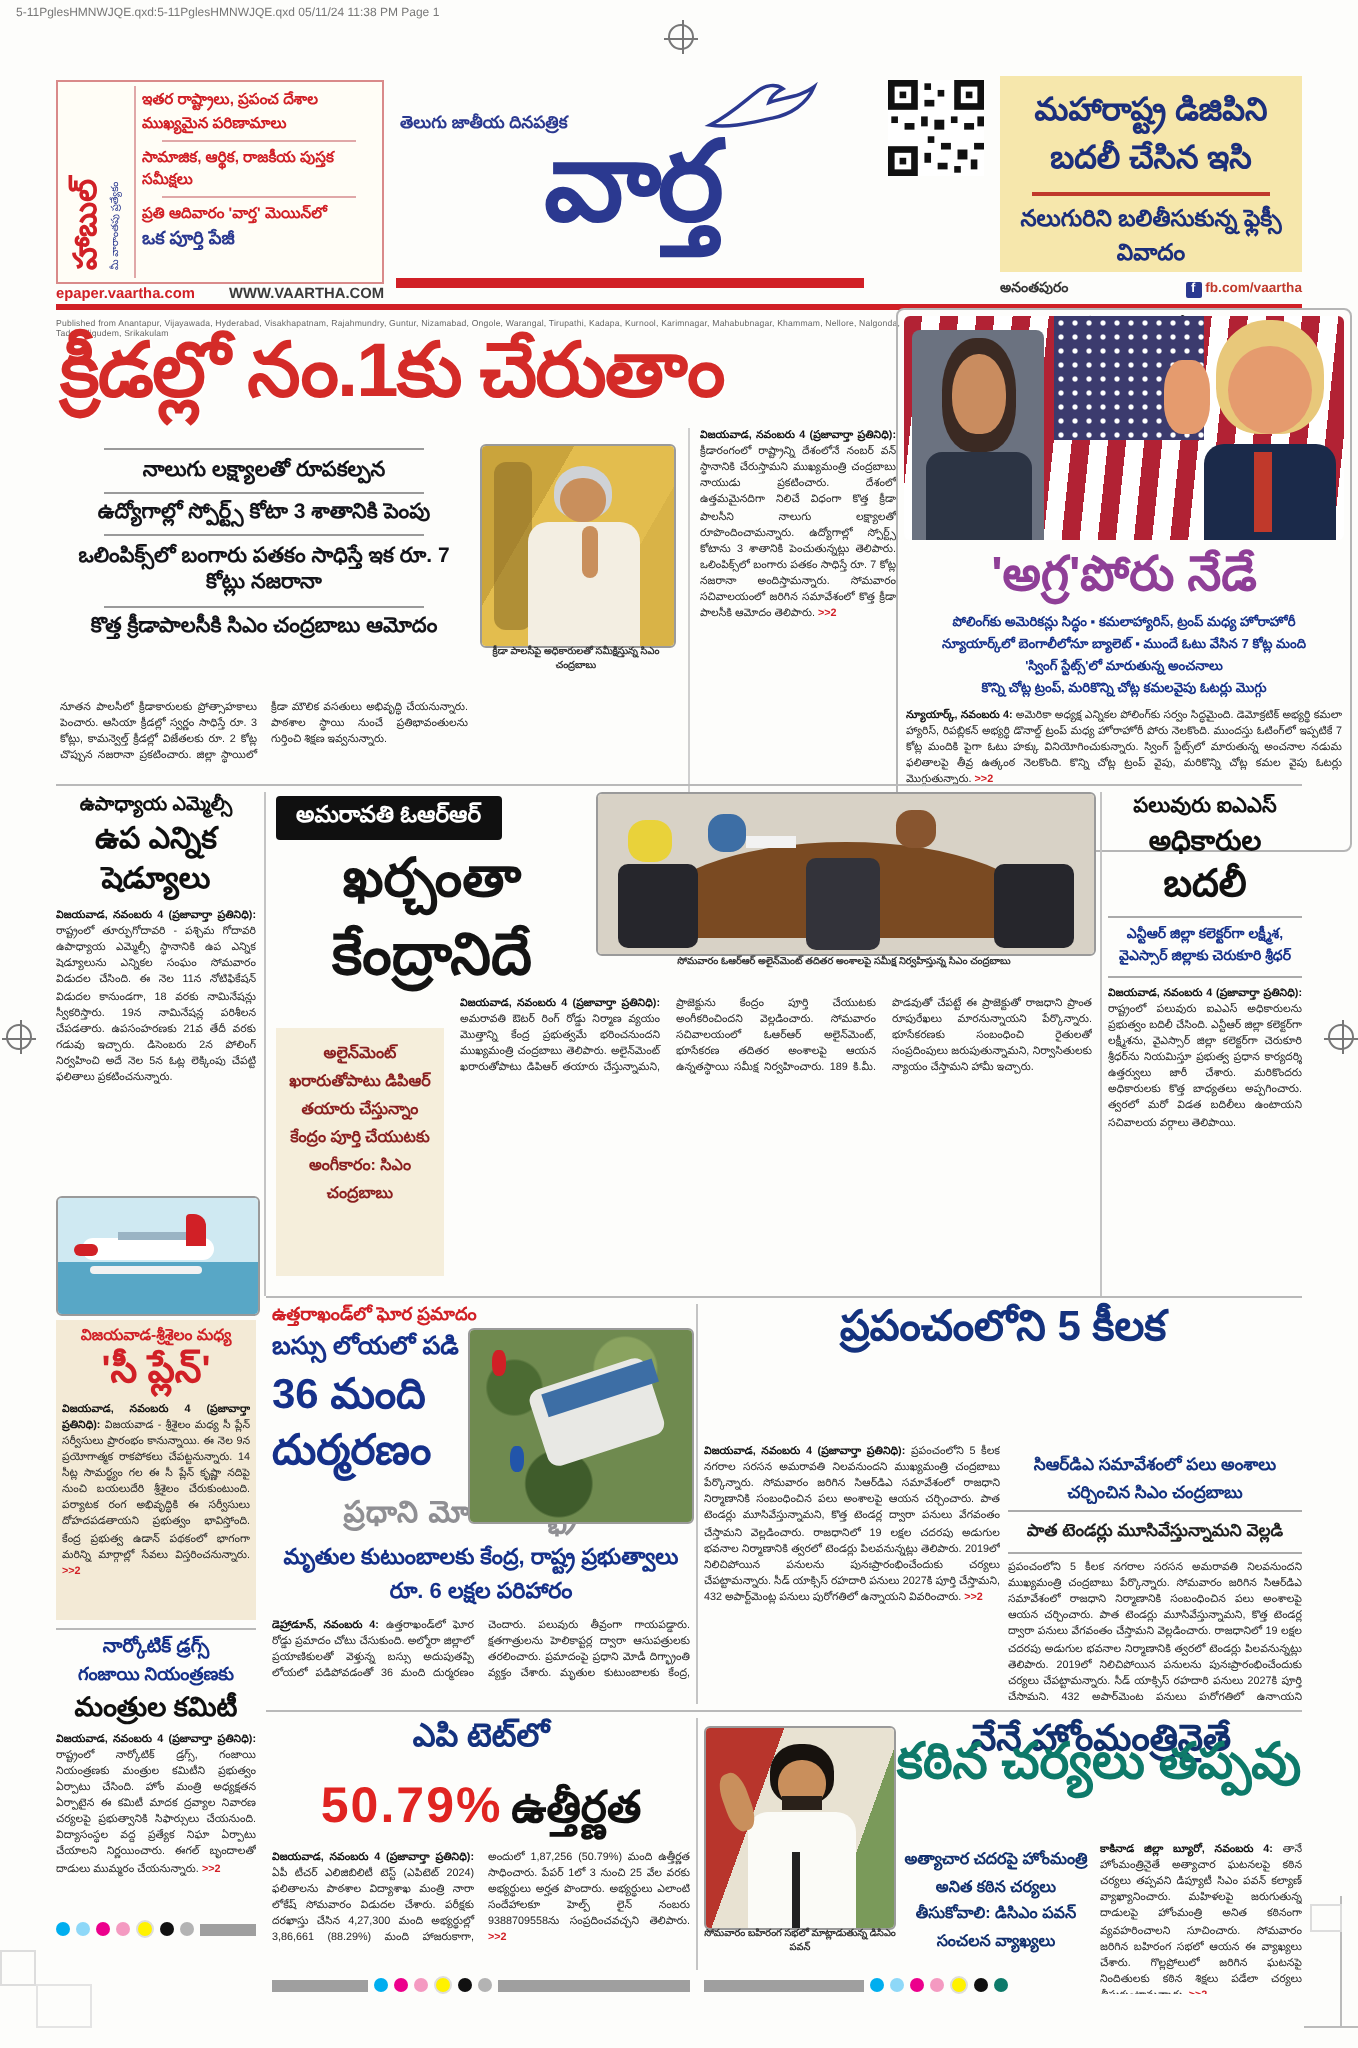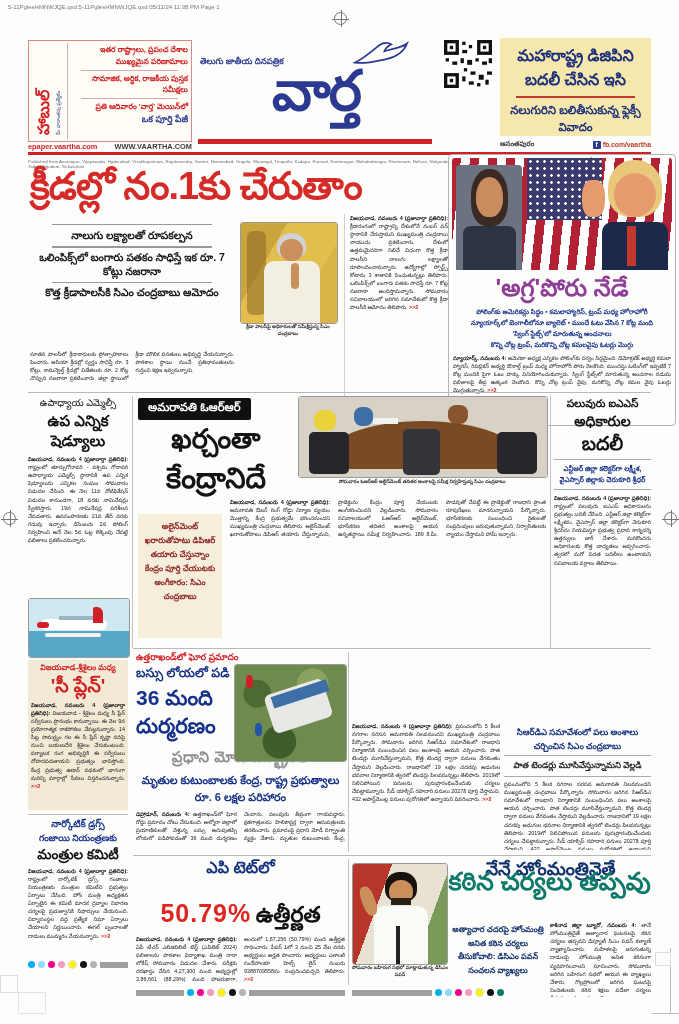--- a/index.html
+++ b/index.html
@@ -34,21 +34,21 @@
   <div class="abs" style="top:4px;left:8px;font-size:6px;color:#777;">5-11PglesHMNWJQE.qxd:5-11PglesHMNWJQE.qxd  05/11/24  11:38 PM  Page 1</div>
   <div class="regmark" style="top:12px;left:334px;"></div>
   <div class="regmark" style="top:512px;left:3px;"></div>
   <div class="regmark" style="top:512px;left:664px;"></div>
 
   <div class="abs" style="left:28px;top:40px;width:162px;height:100px;border:1px solid #d98a8a;background:#fffdf6;">
     <div class="abs" style="left:2px;top:2px;bottom:2px;width:36px;border-right:1px solid #e0a8a8;">
       <div style="writing-mode:vertical-rl;transform:rotate(180deg);font-size:16px;font-weight:800;color:#d12026;height:92px;margin-left:2px;">హాబుల్</div>
       <div class="abs" style="writing-mode:vertical-rl;transform:rotate(180deg);font-size:5px;color:#2b3990;top:6px;left:24px;height:86px;">మీ వారాంతపు ప్రత్యేకం</div>
     </div>
-    <div class="abs" style="left:42px;right:3px;top:3px;text-align:right;color:#d12026;font-weight:700;font-size:7.6px;line-height:1.55;">
+    <div class="abs" style="left:42px;right:3px;top:3px;text-align:left;color:#d12026;font-weight:700;font-size:7.6px;line-height:1.55;">
       <div>ఇతర రాష్ట్రాలు, ప్రపంచ దేశాల ముఖ్యమైన పరిణామాలు</div>
       <div style="height:1px;background:#e0a8a8;margin:2px 10px;"></div>
       <div>సామాజిక, ఆర్థిక, రాజకీయ పుస్తక సమీక్షలు</div>
       <div style="height:1px;background:#e0a8a8;margin:2px 10px;"></div>
       <div>ప్రతి ఆదివారం 'వార్త' మెయిన్‌లో</div>
       <div style="color:#2b3990;font-size:9px;font-weight:800;">ఒక పూర్తి పేజీ</div>
     </div>
   </div>
   <div class="abs" style="left:28px;top:142px;width:164px;display:flex;justify-content:space-between;font-size:7.4px;font-weight:800;">
     <span style="color:#d12026;">epaper.vaartha.com</span>
@@ -147,20 +147,21 @@
       <span>అమెరికా అధ్యక్ష ఎన్నికల పోలింగ్‌కు సర్వం సిద్ధమైంది. డెమోక్రటిక్ అభ్యర్థి కమలా హ్యారిస్, రిపబ్లికన్ అభ్యర్థి డొనాల్డ్ ట్రంప్ మధ్య హోరాహోరీ పోరు నెలకొంది. ముందస్తు ఓటింగ్‌లో ఇప్పటికే 7 కోట్ల మందికి పైగా ఓటు హక్కు వినియోగించుకున్నారు. స్వింగ్ స్టేట్స్‌లో మారుతున్న అంచనాల నడుమ ఫలితాలపై తీవ్ర ఉత్కంఠ నెలకొంది. కొన్ని చోట్ల ట్రంప్ వైపు, మరికొన్ని చోట్ల కమల వైపు ఓటర్లు మొగ్గుతున్నారు.</span>
       <span class="jump">&gt;&gt;2</span>
     </p>
   </div>
 
   <div class="abs" style="left:30px;top:222px;width:414px;height:168px;">
     <div class="abs c" style="left:0;top:2px;width:204px;">
       <div class="subhead-sep"></div>
       <div class="subhead-item">నాలుగు లక్ష్యాలతో రూపకల్పన</div>
       <div class="subhead-sep"></div>
+      <div class="subhead-item">ఉద్యోగాల్లో స్పోర్ట్స్ కోటా 3 శాతానికి పెంపు</div>
       <div class="subhead-sep"></div>
       <div class="subhead-item">ఒలింపిక్స్‌లో బంగారు పతకం సాధిస్తే ఇక రూ. 7 కోట్లు నజరానా</div>
       <div class="subhead-sep"></div>
       <div class="subhead-item">కొత్త క్రీడాపాలసీకి సిఎం చంద్రబాబు ఆమోదం</div>
     </div>
     <div class="photo" style="left:210px;top:0;width:96px;height:100px;">
       <div style="position:absolute;inset:0;background:linear-gradient(120deg,#caa43c 0 30%,#e3bd4e 30% 70%,#d9b347 70%);"></div>
       <div style="position:absolute;left:6%;top:8%;width:20%;height:84%;background:#8d7026;border-radius:6px;opacity:.6;"></div>
       <div style="position:absolute;left:38%;top:10%;width:30%;height:26%;background:#cfd2d6;border-radius:50% 50% 40% 40%;"></div>
       <div style="position:absolute;left:41%;top:16%;width:24%;height:22%;background:#c98f5c;border-radius:48%;"></div>
@@ -172,21 +173,21 @@
       <span class="dl">విజయవాడ, నవంబరు 4 (ప్రజావార్తా ప్రతినిధి):</span>
       <span>క్రీడారంగంలో రాష్ట్రాన్ని దేశంలోనే నంబర్ వన్ స్థానానికి చేరుస్తామని ముఖ్యమంత్రి చంద్రబాబు నాయుడు ప్రకటించారు. దేశంలో ఉత్తమమైనదిగా నిలిచే విధంగా కొత్త క్రీడా పాలసీని నాలుగు లక్ష్యాలతో రూపొందించామన్నారు. ఉద్యోగాల్లో స్పోర్ట్స్ కోటాను 3 శాతానికి పెంచుతున్నట్లు తెలిపారు. ఒలింపిక్స్‌లో బంగారు పతకం సాధిస్తే రూ. 7 కోట్ల నజరానా అందిస్తామన్నారు. సోమవారం సచివాలయంలో జరిగిన సమావేశంలో కొత్త క్రీడా పాలసీకి ఆమోదం తెలిపారు.</span>
       <span class="jump">&gt;&gt;2</span>
     </p>
     <p class="body-text abs" style="left:0;top:128px;width:204px;height:40px;column-count:2;column-gap:7px;margin:0;">నూతన పాలసీలో క్రీడాకారులకు ప్రోత్సాహకాలు పెంచారు. ఆసియా క్రీడల్లో స్వర్ణం సాధిస్తే రూ. 3 కోట్లు, కామన్వెల్త్ క్రీడల్లో విజేతలకు రూ. 2 కోట్ల చొప్పున నజరానా ప్రకటించారు. జిల్లా స్థాయిలో క్రీడా మౌలిక వసతులు అభివృద్ధి చేయనున్నారు. పాఠశాల స్థాయి నుంచే ప్రతిభావంతులను గుర్తించి శిక్షణ ఇవ్వనున్నారు.</p>
   </div>
 
   <div class="hrule" style="left:28px;top:392px;width:623px;"></div>
 
   <div class="abs" style="left:28px;top:397px;width:100px;">
-    <div class="c" style="font-size:9.5px;font-weight:400;color:#111;">ఉపాధ్యాయ ఎమ్మెల్సీ</div>
+    <div class="c" style="font-size:9.5px;font-weight:700;color:#111;">ఉపాధ్యాయ ఎమ్మెల్సీ</div>
     <div class="c" style="font-size:15px;font-weight:900;color:#111;line-height:1.3;">ఉప ఎన్నిక</div>
     <div class="c" style="font-size:15px;font-weight:900;color:#111;line-height:1.3;">షెడ్యూలు</div>
     <p class="body-text" style="margin:5px 0 0;height:138px;">
       <span class="dl">విజయవాడ, నవంబరు 4 (ప్రజావార్తా ప్రతినిధి):</span>
       <span>రాష్ట్రంలో తూర్పుగోదావరి - పశ్చిమ గోదావరి ఉపాధ్యాయ ఎమ్మెల్సీ స్థానానికి ఉప ఎన్నిక షెడ్యూలును ఎన్నికల సంఘం సోమవారం విడుదల చేసింది. ఈ నెల 11న నోటిఫికేషన్ విడుదల కానుండగా, 18 వరకు నామినేషన్లు స్వీకరిస్తారు. 19న నామినేషన్ల పరిశీలన చేపడతారు. ఉపసంహరణకు 21వ తేదీ వరకు గడువు ఇచ్చారు. డిసెంబరు 2న పోలింగ్ నిర్వహించి అదే నెల 5న ఓట్ల లెక్కింపు చేపట్టి ఫలితాలు ప్రకటించనున్నారు.</span>
     </p>
   </div>
   <div class="vrule" style="left:132px;top:396px;height:252px;"></div>
 
   <div class="abs" style="left:136px;top:396px;width:410px;height:250px;">
@@ -281,37 +282,38 @@
     <div class="c" style="margin-top:8px;font-size:15px;font-weight:900;color:#8f8f93;letter-spacing:.5px;">ప్రధాని మోడీ దిగ్భ్రాంతి</div>
     <div class="c" style="margin-top:3px;font-size:11px;font-weight:900;color:#16318a;line-height:1.55;">మృతుల కుటుంబాలకు కేంద్ర, రాష్ట్ర ప్రభుత్వాలు రూ. 6 లక్షల పరిహారం</div>
     <p class="body-text" style="margin:4px 0 0;height:40px;column-count:2;column-gap:7px;">
       <span class="dl">డెహ్రాడూన్, నవంబరు 4:</span>
       <span>ఉత్తరాఖండ్‌లో ఘోర రోడ్డు ప్రమాదం చోటు చేసుకుంది. అల్మోరా జిల్లాలో ప్రయాణికులతో వెళ్తున్న బస్సు అదుపుతప్పి లోయలో పడిపోవడంతో 36 మంది దుర్మరణం చెందారు. పలువురు తీవ్రంగా గాయపడ్డారు. క్షతగాత్రులను హెలికాప్టర్ల ద్వారా ఆసుపత్రులకు తరలించారు. ప్రమాదంపై ప్రధాని మోడీ దిగ్భ్రాంతి వ్యక్తం చేశారు. మృతుల కుటుంబాలకు కేంద్ర, రాష్ట్ర ప్రభుత్వాలు రూ. 6 లక్షల చొప్పున పరిహారం ప్రకటించాయి.</span>
     </p>
   </div>
   <div class="vrule" style="left:348px;top:652px;height:200px;"></div>
 
   <div class="abs" style="left:352px;top:652px;width:299px;height:200px;">
+    <div class="c" style="font-size:21px;font-weight:900;color:#14327e;">ప్రపంచంలోని 5 కీలక</div>
     <div class="abs c" style="left:152px;top:72px;width:147px;">
       <div style="font-size:8.5px;font-weight:800;color:#14327e;line-height:1.6;padding:2px 0;border-bottom:1px solid #aaa;">సిఆర్‌డిఎ సమావేశంలో పలు అంశాలు చర్చించిన సిఎం చంద్రబాబు</div>
       <div style="font-size:8.5px;font-weight:800;color:#222;line-height:1.6;padding:3px 0;border-bottom:1px solid #aaa;">పాత టెండర్లు మూసివేస్తున్నామని వెల్లడి</div>
     </div>
     <p class="body-text abs" style="left:0;top:70px;width:148px;height:128px;margin:0;">
       <span class="dl">విజయవాడ, నవంబరు 4 (ప్రజావార్తా ప్రతినిధి):</span>
       <span>ప్రపంచంలోని 5 కీలక నగరాల సరసన అమరావతి నిలవనుందని ముఖ్యమంత్రి చంద్రబాబు పేర్కొన్నారు. సోమవారం జరిగిన సిఆర్‌డిఎ సమావేశంలో రాజధాని నిర్మాణానికి సంబంధించిన పలు అంశాలపై ఆయన చర్చించారు. పాత టెండర్లు మూసివేస్తున్నామని, కొత్త టెండర్ల ద్వారా పనులు వేగవంతం చేస్తామని వెల్లడించారు. రాజధానిలో 19 లక్షల చదరపు అడుగుల భవనాల నిర్మాణానికి త్వరలో టెండర్లు పిలవనున్నట్లు తెలిపారు. 2019లో నిలిచిపోయిన పనులను పునఃప్రారంభించేందుకు చర్యలు చేపట్టామన్నారు. సీడ్ యాక్సిస్ రహదారి పనులు 2027కి పూర్తి చేస్తామని, 432 అపార్ట్‌మెంట్ల పనులు పురోగతిలో ఉన్నాయని వివరించారు.</span>
       <span class="jump">&gt;&gt;2</span>
     </p>
     <p class="body-text abs" style="left:152px;top:128px;width:147px;height:70px;margin:0;">ప్రపంచంలోని 5 కీలక నగరాల సరసన అమరావతి నిలవనుందని ముఖ్యమంత్రి చంద్రబాబు పేర్కొన్నారు. సోమవారం జరిగిన సిఆర్‌డిఎ సమావేశంలో రాజధాని నిర్మాణానికి సంబంధించిన పలు అంశాలపై ఆయన చర్చించారు. పాత టెండర్లు మూసివేస్తున్నామని, కొత్త టెండర్ల ద్వారా పనులు వేగవంతం చేస్తామని వెల్లడించారు. రాజధానిలో 19 లక్షల చదరపు అడుగుల భవనాల నిర్మాణానికి త్వరలో టెండర్లు పిలవనున్నట్లు తెలిపారు. 2019లో నిలిచిపోయిన పనులను పునఃప్రారంభించేందుకు చర్యలు చేపట్టామన్నారు. సీడ్ యాక్సిస్ రహదారి పనులు 2027కి పూర్తి చేస్తామని, 432 అపార్ట్‌మెంట్ల పనులు పురోగతిలో ఉన్నాయని వివరించారు.</p>
   </div>
 
   <div class="hrule" style="left:133px;top:855px;width:518px;"></div>
 
   <div class="abs" style="left:136px;top:859px;width:209px;">
     <div class="c" style="font-size:16px;font-weight:900;color:#14327e;">ఎపి టెట్‌లో</div>
-    <div class="c" style="line-height:1.3;margin-top:16px;">
+    <div class="c" style="line-height:1.3;margin-top:6px;">
       <span style="font-size:25px;font-weight:900;color:#e02421;letter-spacing:1px;">50.79%</span>
       <span style="font-size:22px;font-weight:900;color:#111;">ఉత్తీర్ణత</span>
     </div>
     <p class="body-text" style="margin:5px 0 0;height:72px;column-count:2;column-gap:7px;">
       <span class="dl">విజయవాడ, నవంబరు 4 (ప్రజావార్తా ప్రతినిధి):</span>
       <span>ఏపీ టీచర్ ఎలిజిబిలిటీ టెస్ట్ (ఎపిటెట్ 2024) ఫలితాలను పాఠశాల విద్యాశాఖ మంత్రి నారా లోకేష్ సోమవారం విడుదల చేశారు. పరీక్షకు దరఖాస్తు చేసిన 4,27,300 మంది అభ్యర్థుల్లో 3,86,661 (88.29%) మంది హాజరుకాగా, అందులో 1,87,256 (50.79%) మంది ఉత్తీర్ణత సాధించారు. పేపర్ 1లో 3 నుంచి 25 వేల వరకు అభ్యర్థులు అర్హత పొందారు. అభ్యర్థులు ఎలాంటి సందేహాలకూ హెల్ప్ లైన్ నంబరు 9388709558ను సంప్రదించవచ్చని తెలిపారు.</span>
       <span class="jump">&gt;&gt;2</span>
     </p>
   </div>
   <div class="dotrow" style="left:136px;top:988px;width:209px;">

